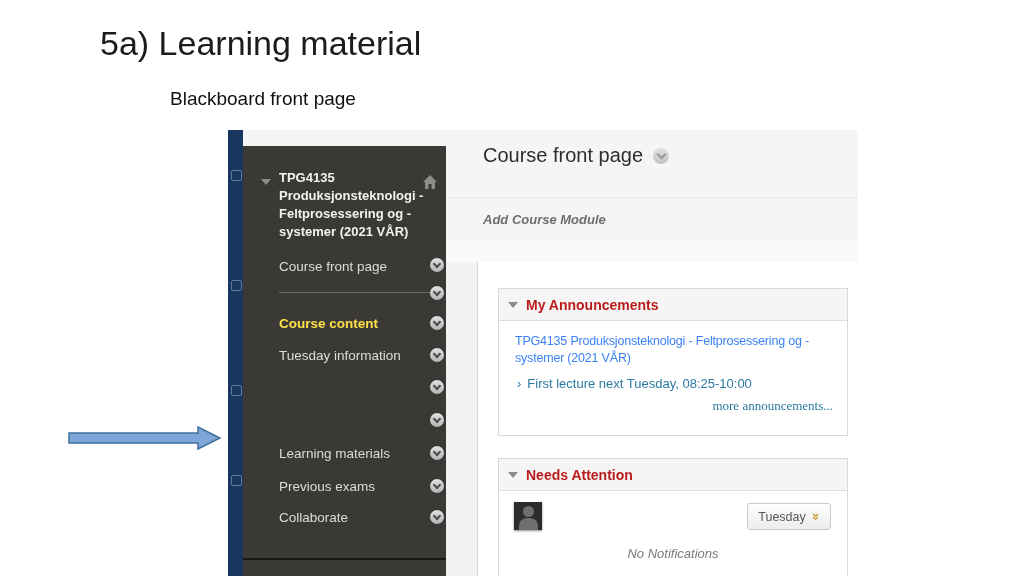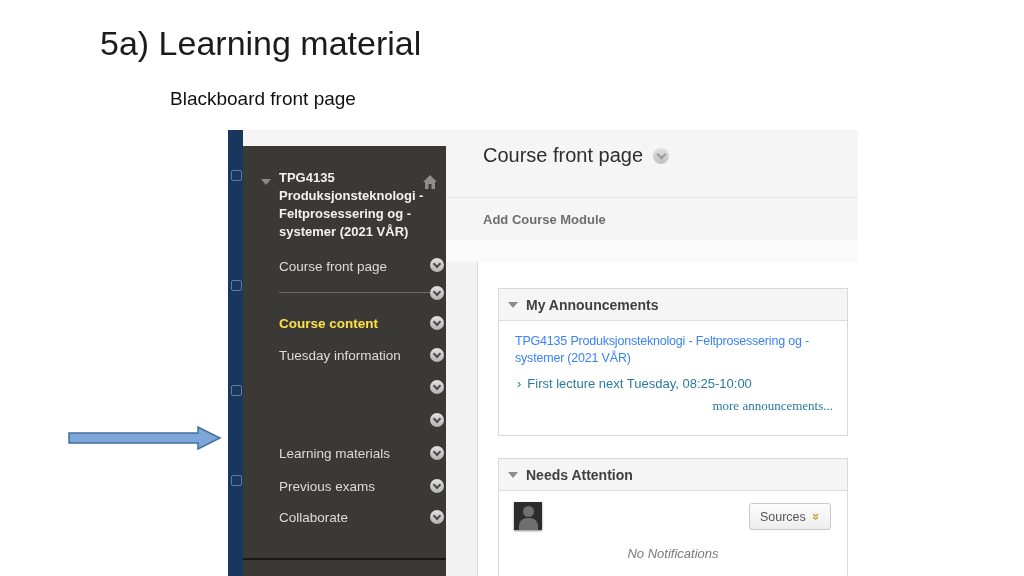--- a/index.html
+++ b/index.html
@@ -69,37 +69,37 @@
   .title-chevron::after{
     content:"";width:5px;height:5px;margin-top:-2px;
     border-right:2px solid #9b9b9b;border-bottom:2px solid #9b9b9b;
     transform:rotate(45deg);
   }
   .add-module-bar{
     position:absolute;left:0;top:67px;width:412px;height:43px;
     border-top:1px solid #e7e7e7;border-bottom:1px solid #e7e7e7;
     display:flex;align-items:center;
   }
-  .add-module-label{margin-left:37px;font-size:13px;font-weight:bold;color:#6e6e6e;}
+  .add-module-label{margin-left:37px;font-size:13px;font-weight:bold;color:#6e6e6e;font-style:italic;}
   .band-bottom{position:absolute;left:0;top:110px;width:412px;height:22px;background:#fafafa;border-bottom:1px solid #dcdcdc;}
   .content-zone{position:absolute;left:0;top:132px;width:412px;height:314px;background:#f3f2f2;}
   .content-card{position:absolute;left:31px;top:0;width:381px;height:314px;background:#ffffff;border-left:1px solid #d8d8d8;}
   
   .panel{position:absolute;left:20px;width:348px;background:#fff;border:1px solid #d9d9d9;}
   .panel-announcements{top:26px;height:146px;}
   .panel-needs{top:196px;height:125px;}
   .panel-header{
     height:32px;background:#f6f5f5;border-bottom:1px solid #ddd;
     display:flex;align-items:center;padding-left:9px;box-sizing:border-box;
   }
   .panel-caret{
     width:0;height:0;border-left:5px solid transparent;border-right:5px solid transparent;
     border-top:6px solid #8d8b87;margin-right:8px;cursor:pointer;
   }
-  .panel-title{font-size:14px;font-weight:bold;color:#404040;}
+  .panel-title{font-size:14px;font-weight:bold;color:#b91c1c;}
   .ann-body{padding:12px 12px 0 16px;}
   .ann-course{font-size:12.5px;color:#3b82f6;line-height:17px;letter-spacing:-0.2px;white-space:nowrap;}
   .ann-link-row{margin-top:9px;font-size:13px;color:#2a79a1;}
   .ann-link-row .chev{margin:0 6px 0 2px;color:#2a79a1;}
   .ann-more{margin-top:7px;text-align:right;font-size:13px;color:#2a79a1;padding-right:2px;font-family:Liberation Serif, serif;}
   .link{cursor:pointer;}
   
   .needs-body{position:relative;height:92px;}
   .avatar{
     position:absolute;left:15px;top:11px;width:28px;height:28px;background:#2c2c2c;
@@ -221,21 +221,21 @@
         </div>
 
         <div class="panel panel-needs">
           <div class="panel-header">
             <span class="panel-caret"></span>
             <span class="panel-title">Needs Attention</span>
           </div>
           <div class="needs-body">
             <div class="avatar"></div>
             <div class="actions-btn">
-              <span>Sources</span>
+              <span>Tuesday</span>
               <span class="actions-chev">»</span>
             </div>
             <div class="no-notif">No Notifications</div>
 
           </div>
         </div>
 
       </div>
     </div>
   </div>

